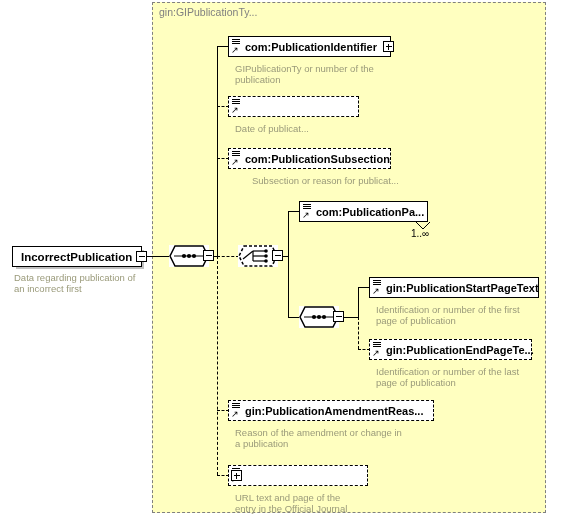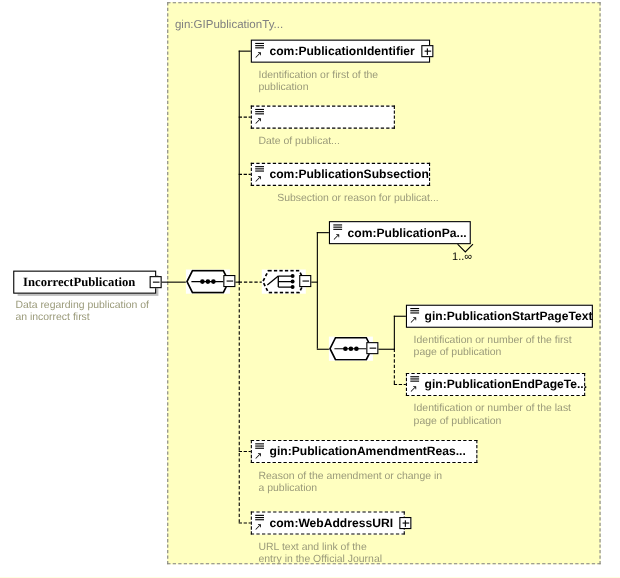--- a/index.html
+++ b/index.html
@@ -117,23 +117,23 @@
     position:absolute;font-size:10px;color:#000;white-space:nowrap;
   }
   .occurs-bracket{position:absolute;}
 </style>
 </head>
 <body>
 
 <div id="canvas">
 
   <div class="group-panel" style="left:152px;top:2px;width:394px;height:511px;"></div>
-  <div class="group-label" style="left:159px;top:16px;text-align:right;">gin:GIPublicationTy...</div>
-
-  <div class="node solid root" style="left:12px;top:246px;width:130px;font-family:Liberation Serif, serif;">
+  <div class="group-label" style="left:159px;top:6px;text-align:right;">gin:GIPublicationTy...</div>
+
+  <div class="node solid root" style="left:12px;top:246px;width:130px;">
     <div class="shadow"></div>
     <span class="label">IncorrectPublication</span>
   </div>
 
   <div class="toggle" style="left:136px;top:251px;">
     <div class="h"></div>
   </div>
   <div class="annot" style="left:14px;top:272px;width:140px;">Data regarding publication of
 an incorrect first</div>
 
@@ -166,21 +166,21 @@
         <span class="l2"></span>
         <span class="l3"></span>
       <span class="arrow">↗</span>
     </span>
     <span class="label">com:PublicationIdentifier</span>
     <span class="inline-plus">
         <span class="h"></span>
         <span class="v"></span>
       </span>
   </div>
-  <div class="annot" style="left:235px;top:63px;width:180px;">Identification or first of the
+  <div class="annot" style="left:235px;top:63px;width:180px;">GIPublicationTy or number of the
 publication</div>
 
   <div class="dline h" style="left:217px;top:106px;width:12px;"></div>
   <div class="node dashed" style="left:228px;top:96px;width:131px;">
     <div class="shadow"></div>
     <span class="elem-glyph">
       <span class="l1"></span>
         <span class="l2"></span>
         <span class="l3"></span>
       <span class="arrow">↗</span>
@@ -303,22 +303,21 @@
 
   <div class="dline h" style="left:217px;top:475px;width:12px;"></div>
   <div class="node dashed" style="left:228px;top:465px;width:140px;">
     <div class="shadow"></div>
     <span class="elem-glyph">
       <span class="l1"></span>
         <span class="l2"></span>
         <span class="l3"></span>
       <span class="arrow">↗</span>
     </span>
-    <span class="label">com:WebAddressURI</span>
     <span class="inline-plus">
         <span class="h"></span>
         <span class="v"></span>
       </span>
   </div>
-  <div class="annot" style="left:235px;top:492px;width:200px;">URL text and link of the
+  <div class="annot" style="left:235px;top:492px;width:200px;">URL text and page of the
 entry in the Official Journal</div>
 
 </div>
 
 </body></html>

